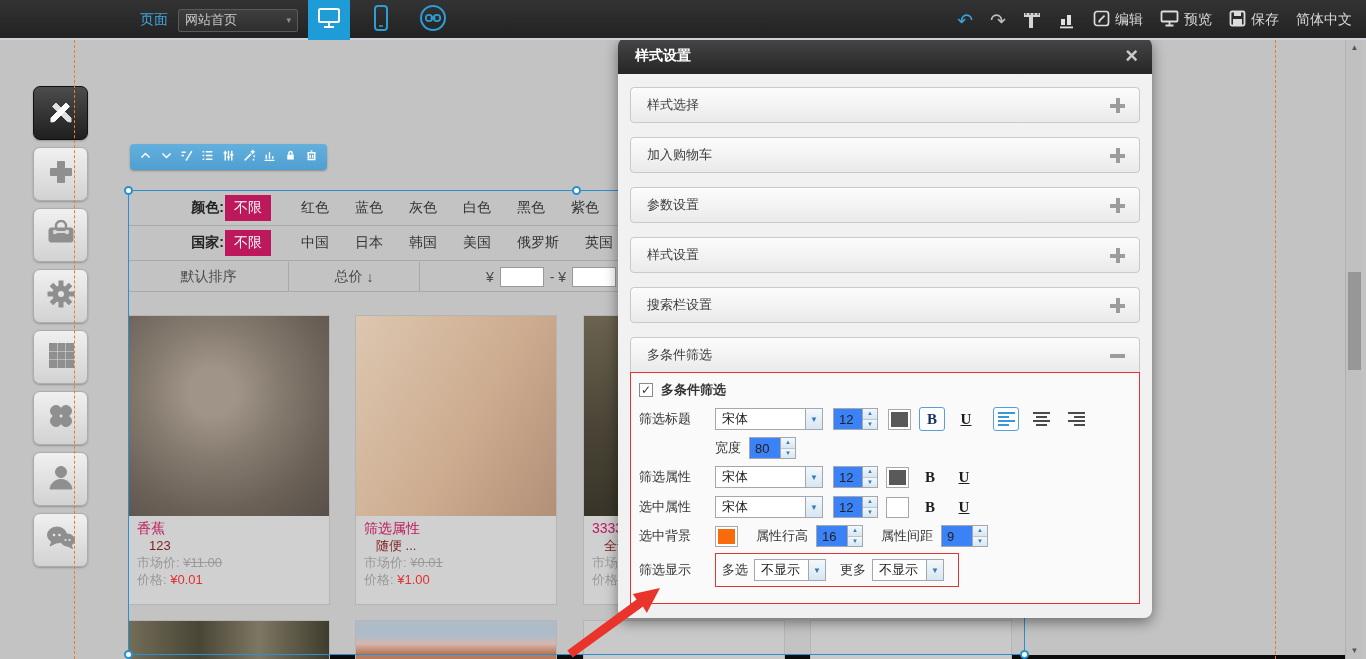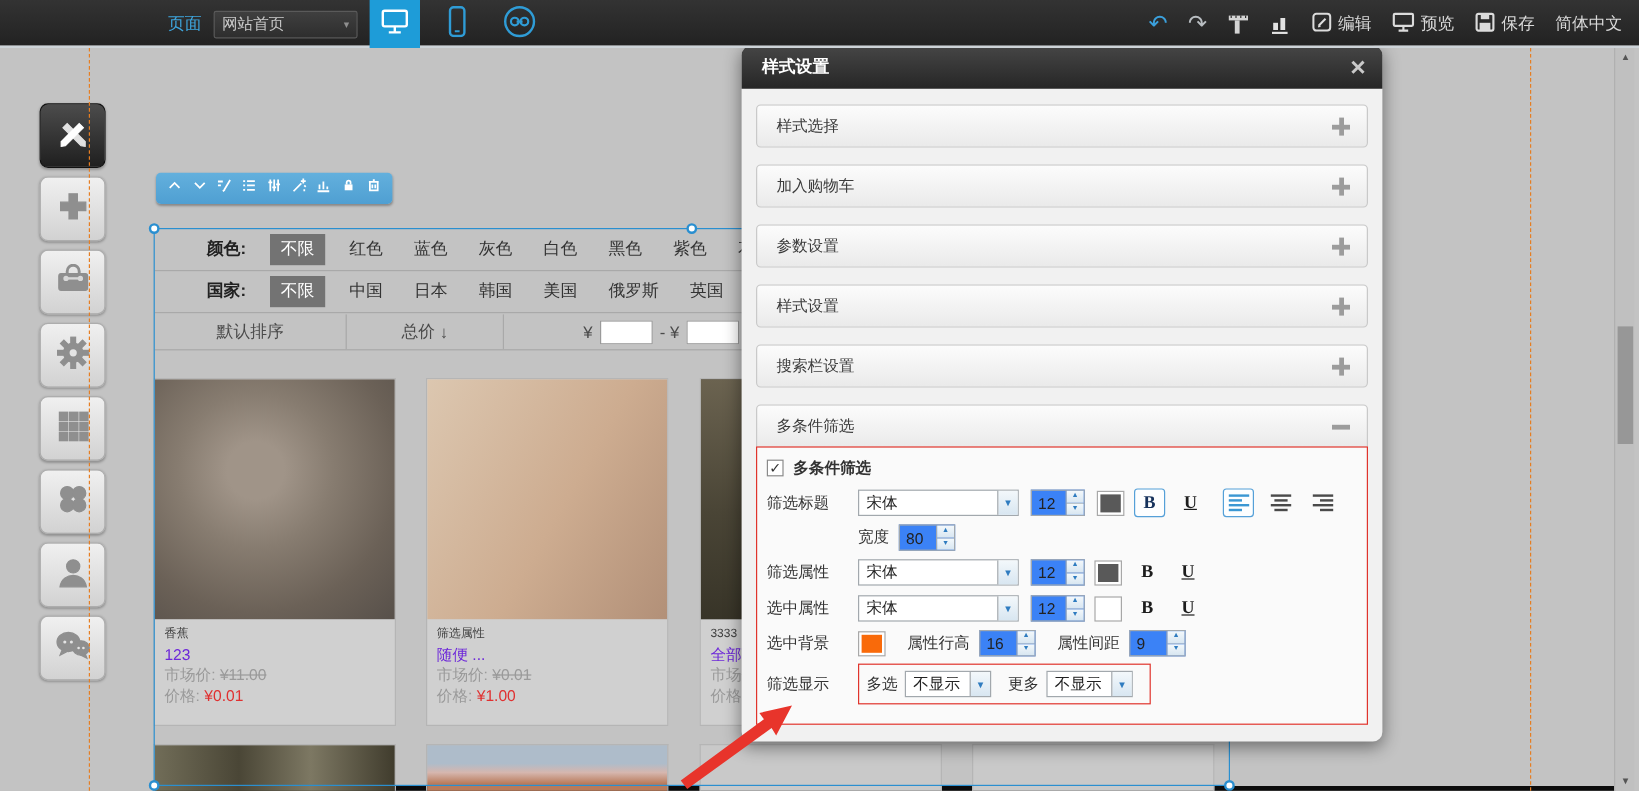--- a/index.html
+++ b/index.html
@@ -43,43 +43,43 @@
     background:#fff; border:2px solid #2a8fd0; z-index:11; }
   .el-toolbar { position:absolute; left:130px; top:144px; width:197px; height:26px;
     background:linear-gradient(#63b0dd,#4f9fd2); border-radius:4px; z-index:12;
     display:flex; align-items:center; justify-content:space-around; padding:0 5px;
     box-shadow:0 1px 2px rgba(0,0,0,.3); }
   .el-toolbar svg { stroke:#fff; fill:none; stroke-width:1.8; }
 
   
   .filter-block { position:absolute; left:129px; top:191px; width:896px; z-index:6; }
   .filter-row { height:35px; display:flex; align-items:center; border-bottom:1px solid #a9a9a9; font-size:14px; color:#333; }
-  .f-label { width:96px; text-align:right; font-weight:bold; color:#222; padding-right:20px; }
-  .chip { background:#737373; color:#fff; padding:4px 9px; margin-right:7px; }
+  .f-label { width:96px; text-align:right; font-weight:bold; color:#222; padding-right:1px; }
+  .chip { background:#be185d; color:#fff; padding:4px 9px; margin-right:17px; }
   .opt { padding:0 13px 0 13px; }
   .sort-bar { position:absolute; left:129px; top:262px; width:896px; height:30px; z-index:6;
     border-bottom:1px solid #a9a9a9; display:flex; font-size:14px; color:#4a4a4a; }
   .sort-col { display:flex; align-items:center; justify-content:center; }
   .sc1 { width:160px; border-right:1px solid #a9a9a9;align-items:center; }
   .sc2 { width:131px; border-right:1px solid #a9a9a9; }
   .sc3 { flex:1; justify-content:flex-start; padding-left:66px; gap:6px; }
   .price-input { width:44px; height:20px; border:1px solid #9a9a9a; background:#fff; font-size:12px; padding:0 3px; }
 
   
   .card { position:absolute; width:202px; height:290px; background:#d0d0d0;
     border:1px solid #b5b5b5; z-index:6; overflow:hidden; }
   .card-img { width:100%; height:200px; }
   .img-koala { background:radial-gradient(circle at 42% 38%, #a09488 0 14%, #877c70 38%, #6b6157 70%, #57504a); }
   .img-kids { background:linear-gradient(120deg,#dcc7b0,#cdac90 55%,#b29078); }
   .img-forest { background:linear-gradient(180deg,#6b6350,#4a4536 55%,#33302494); background-color:#3e3a2d; }
   .img-forest2 { background:linear-gradient(90deg,#716d58,#4a4636 35%,#7d7863 65%,#403c2d); }
   .img-person { background:linear-gradient(180deg,#aebcca 0 40%,#d6b6ae 60%,#b87a5a 85%); }
   .p-text { padding:4px 8px 0 8px; font-size:13px; line-height:17px; }
-  .p-title { color:#404040; font-size:10px; }
-  .p-link { color:#6d28d9; }
+  .p-title { color:#be185d; font-size:14px; }
+  .p-link { color:#7f1d1d;margin-left:12px; }
   .p-market { color:#9a9a9a; }
   .p-market s { color:#9a9a9a; }
   .p-price-label { color:#9a9a9a; }
   .p-price { color:#e03030; }
   .row2card { position:absolute; top:620px; height:39px; width:202px;
     border:1px solid #b5b5b5; border-bottom:none; z-index:6; }
   .row2empty { background:#c9c9c9; }
 
   
   .scrollbar { position:absolute; right:4px; top:40px; bottom:0; width:17px;
@@ -110,21 +110,21 @@
     padding:8px 8px 10px 8px; height:232px; position:relative; }
   .mf-row { display:flex; align-items:center; margin-bottom:6px; }
   .mf-label { width:76px; font-size:13px; color:#333; }
   .cbx { width:14px; height:14px; border:1px solid #8a8a8a; background:#fff; margin-right:8px;
     font-size:12px; line-height:12px; text-align:center; color:#333; }
   .cbx-label { font-size:13px; color:#333; font-weight:bold; }
   .dd { display:flex; height:22px; border:1px solid #a2a8ad; background:#fff; }
   .dd-text { font-size:13px; color:#222; padding:2px 6px; display:flex; align-items:center; }
   .dd-btn { width:17px; background:linear-gradient(#f3f8fb,#d8e6f1); border-left:1px solid #a2a8ad;
     color:#2f7cc0; font-size:8px; display:flex; align-items:center; justify-content:center; }
-  .dd-font { width:134px; }
+  .dd-font { width:108px; }
   .dd-font .dd-text { flex:1; }
   .spin { display:flex; height:22px; border:1px solid #a2a8ad; background:#3b82f6; }
   .spin-num { font-size:13px; color:#222; padding:2px 5px; display:flex; align-items:center; }
   .spin-btns { width:15px; border-left:1px solid #a2a8ad; display:flex; flex-direction:column; }
   .spin-btns span { flex:1; background:linear-gradient(#f3f8fb,#d8e6f1); color:#2f7cc0;
     font-size:6px; line-height:9px; text-align:center; }
   .spin-btns span:first-child { border-bottom:1px solid #b9c4cc; }
   .swatch { width:23px; height:21px; border:1px solid #a8a8a8; background:#fff; padding:2px; }
   .swatch > div { width:100%; height:100%; }
   .btn-b, .btn-u { width:26px; height:24px; display:flex; align-items:center; justify-content:center;

